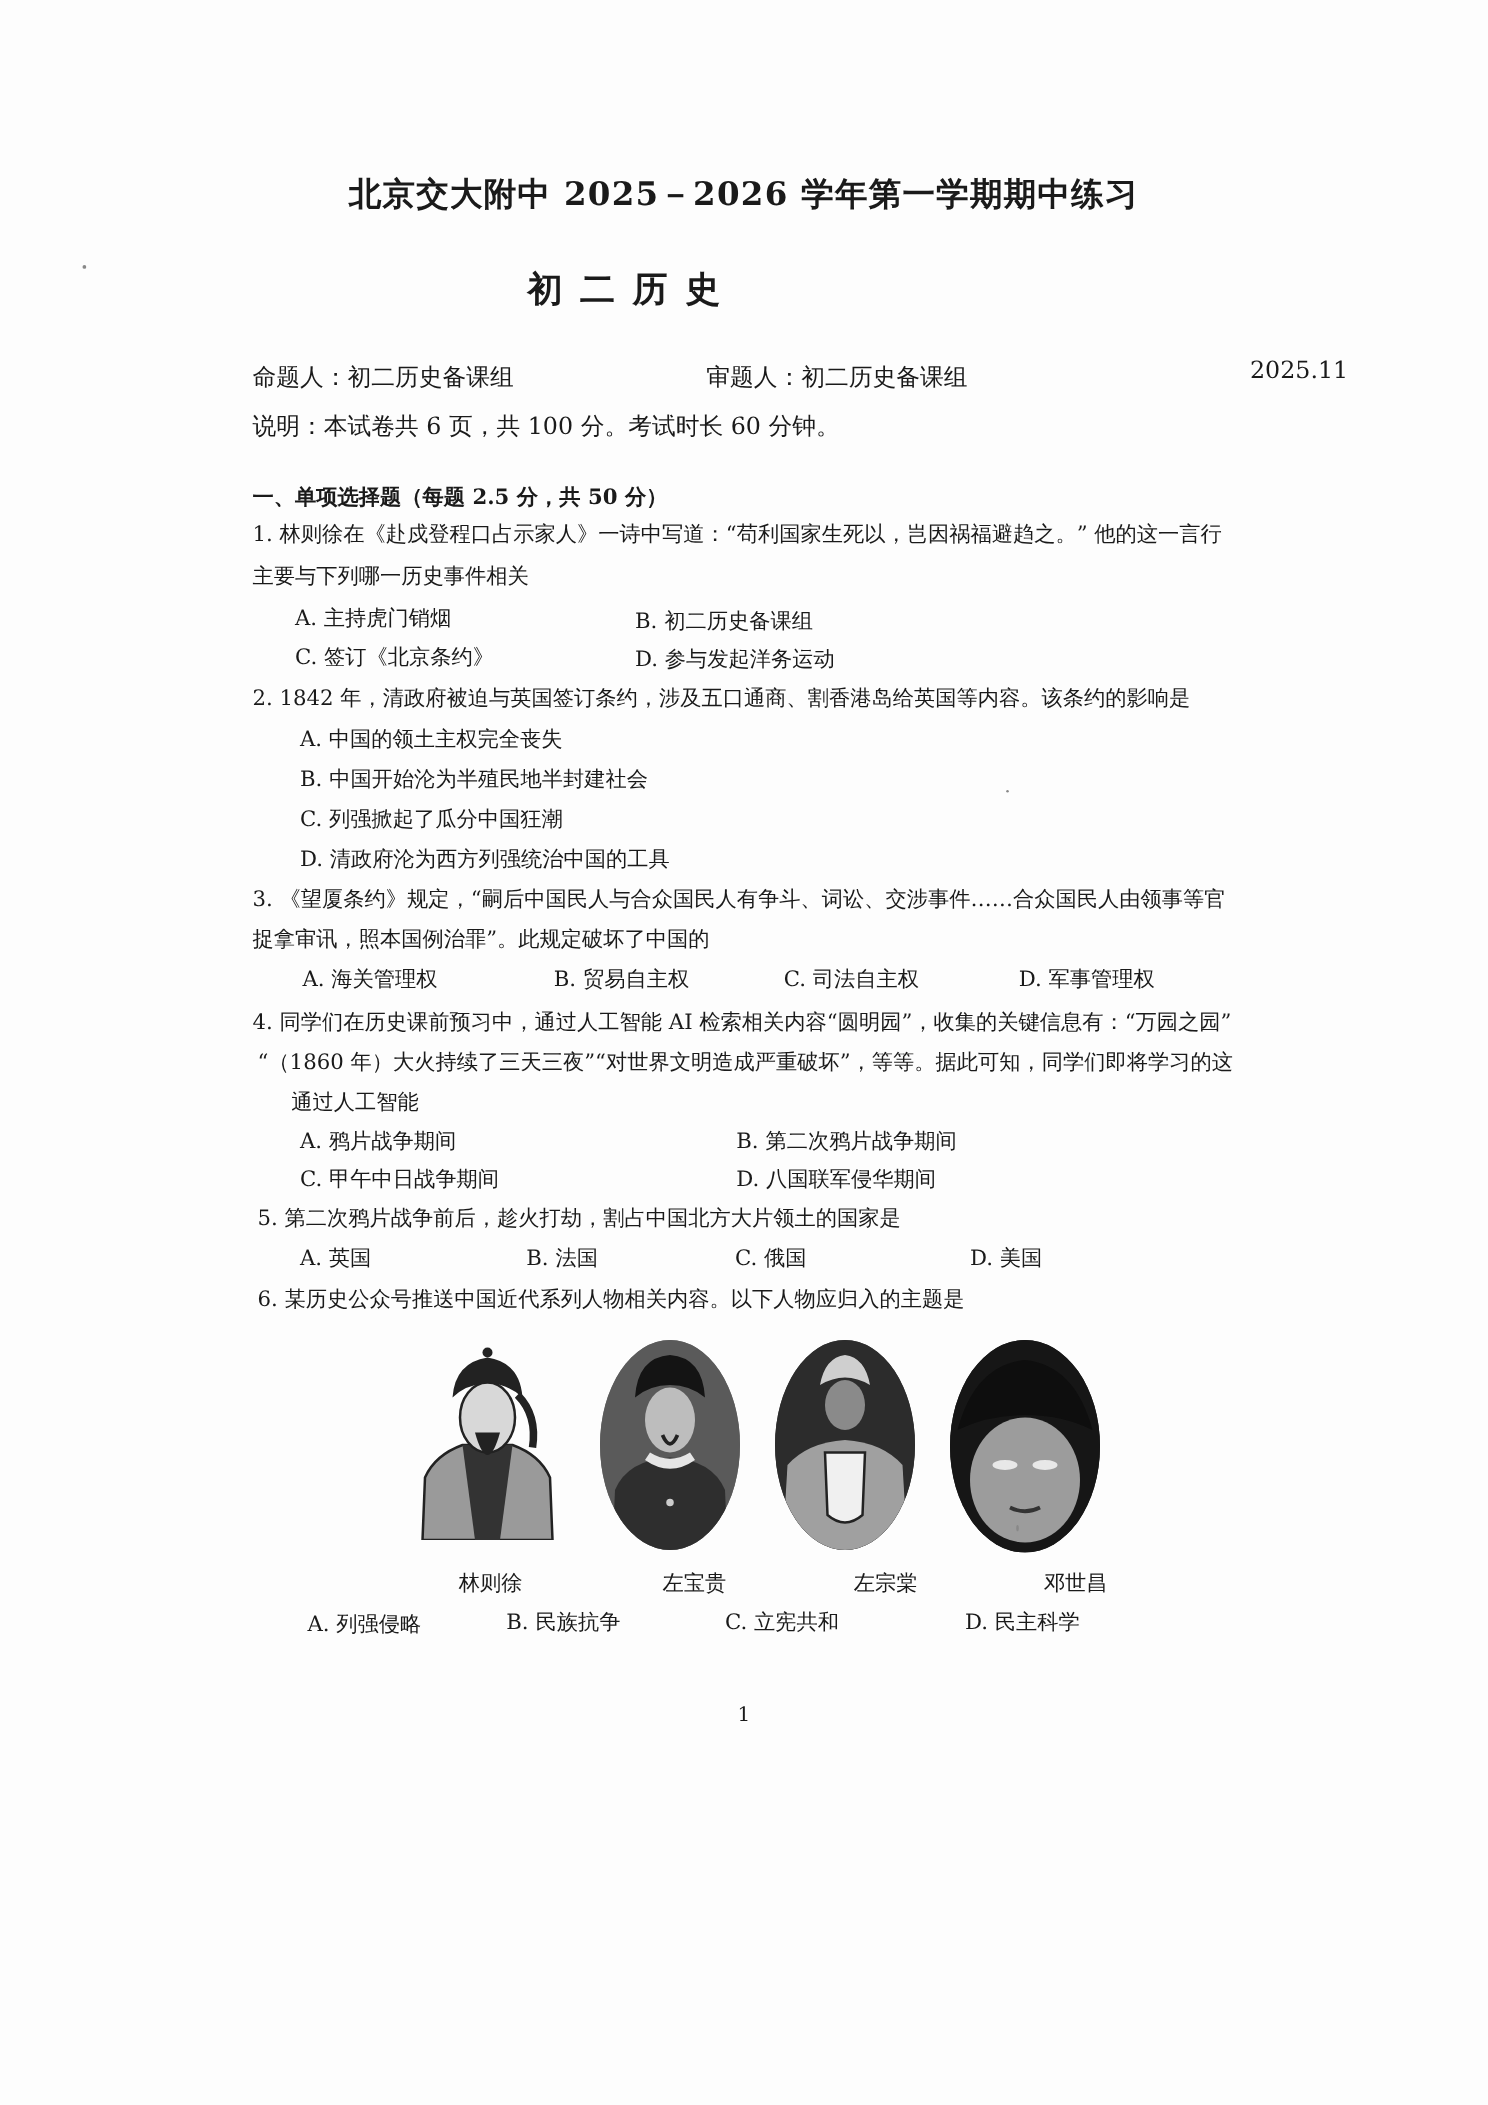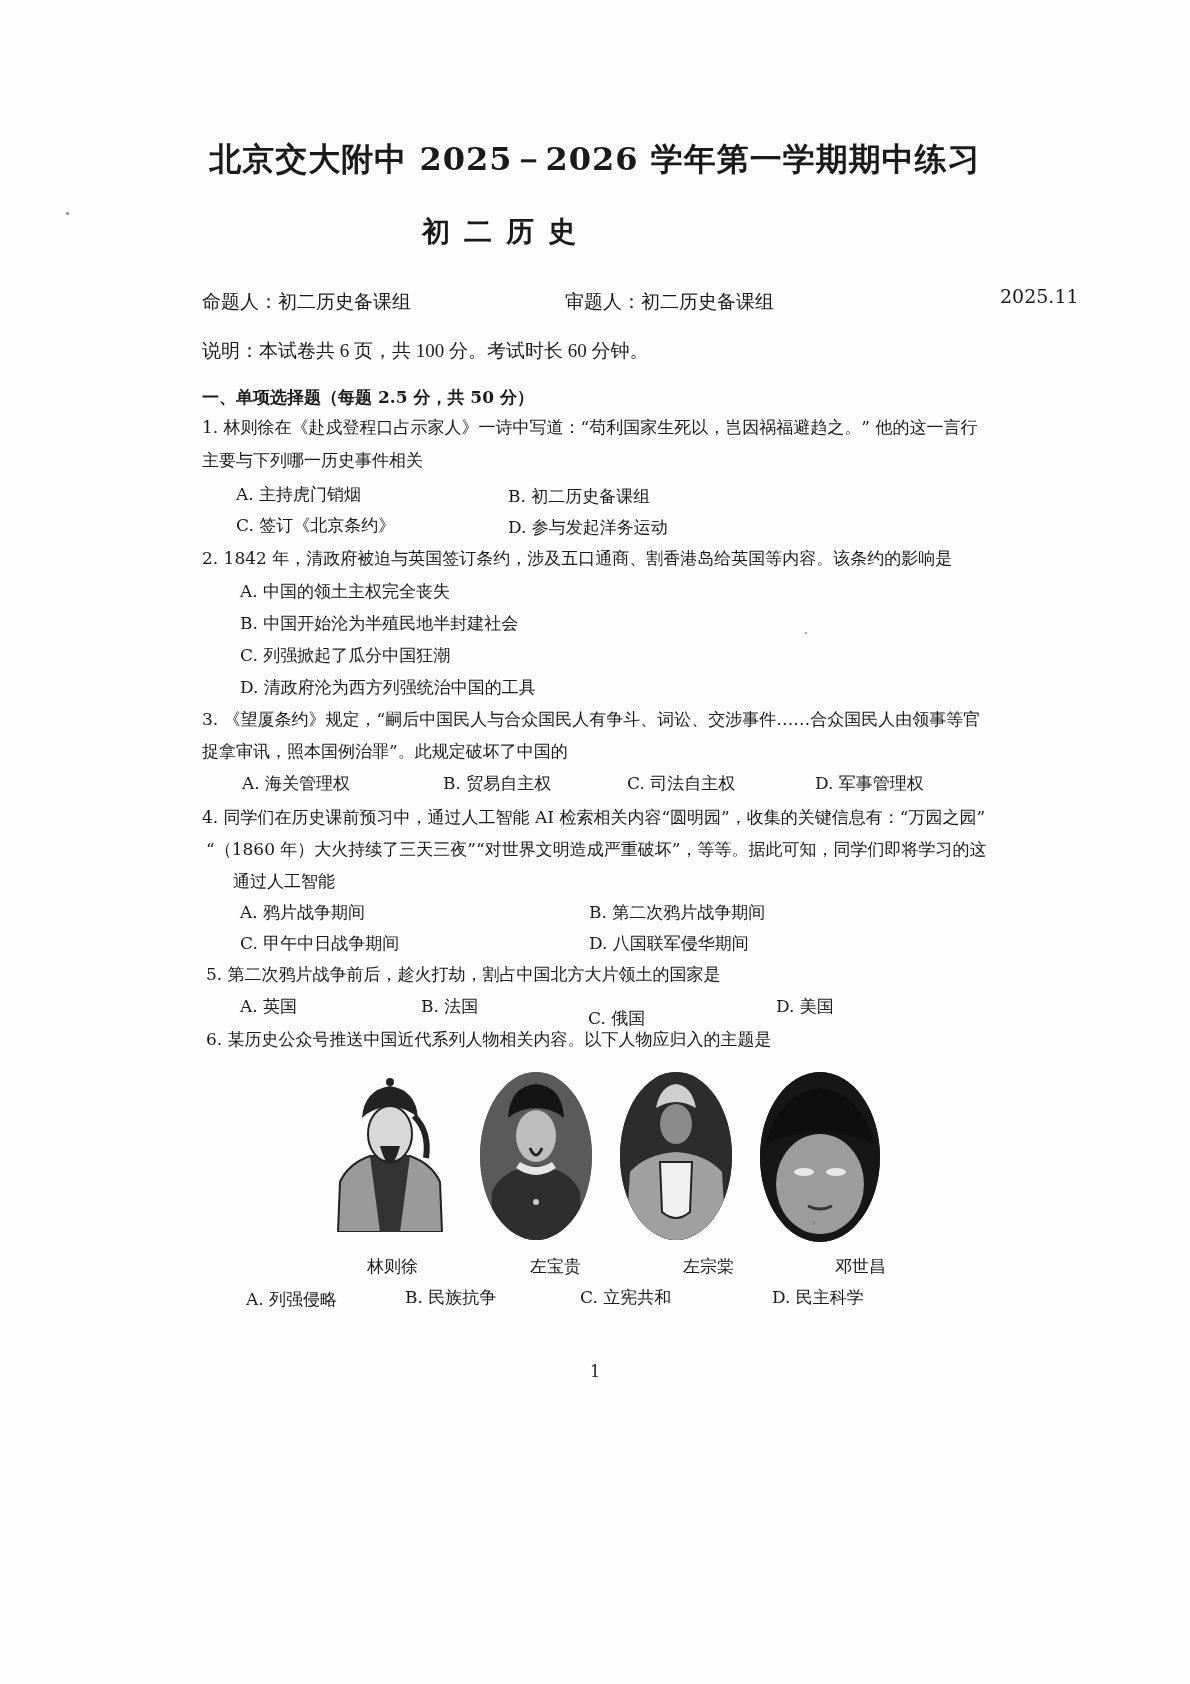--- a/index.html
+++ b/index.html
@@ -1,41 +1,41 @@
 <!DOCTYPE html>
 <html><head>
 <meta charset="utf-8">
 <style>
   html, body { margin:0; padding:0; }
   body {
     width:1190px; height:1684px; background:#fdfdfd; position:relative; overflow:hidden;
     font-family:"DejaVu Serif", "Liberation Serif", serif; color:#1a1a1a;
   }
   .abs { position:absolute; white-space:nowrap; }
-  .title { left:0; width:1190px; text-align:center; top:138px; font-size:32px; font-weight:bold; letter-spacing:1px; }
+  .title { left:0; width:1190px; text-align:center; top:138px; font-size:26px; font-weight:bold; letter-spacing:1px; }
   .subject { left:0; width:1012px; text-align:center; top:213px; font-size:28px; font-weight:bold; letter-spacing:14px; }
   .meta { font-size:19px; }
   .q { font-size:17px; left:202px; }
   .opt { font-size:17px; }
   .section { font-size:17px; font-weight:bold; left:202px; top:386px; }
   .portraits { left:330px; top:1072px; width:620px; height:170px; }
   .portrait { position:absolute; top:0; border-radius:50%; overflow:hidden; }
   .caption { font-size:17px; }
   .pageno { font-size:16px; left:590px; top:1362px; }
   .speck { position:absolute; width:3px; height:3px; background:#888; border-radius:50%; }
 </style>
 </head>
 <body>
 
 <div class="abs title">北京交大附中 2025－2026 学年第一学期期中练习</div>
 <div class="abs subject">初二历史</div>
 <div class="abs meta" style="left:202px;top:289px;">命题人：初二历史备课组</div>
 <div class="abs meta" style="left:565px;top:289px;">审题人：初二历史备课组</div>
 <div class="abs meta" style="left:1000px;top:285px;">2025.11</div>
-<div class="abs meta" style="left:202px;top:338px;font-family:Liberation Serif, serif;">说明：本试卷共 6 页，共 100 分。考试时长 60 分钟。</div>
+<div class="abs meta" style="left:202px;top:328px;">说明：本试卷共 6 页，共 100 分。考试时长 60 分钟。</div>
 
 <div class="abs section">一、单项选择题（每题 2.5 分，共 50 分）</div>
 
 <div>
   <div class="abs q" style="top:416px;">1. 林则徐在《赴戍登程口占示家人》一诗中写道：“苟利国家生死以，岂因祸福避趋之。” 他的这一言行</div>
   <div class="abs q" style="top:449px;">主要与下列哪一历史事件相关</div>
   <div class="abs opt" style="left:236px;top:483px;">A. 主持虎门销烟</div>
   <div class="abs opt" style="left:508px;top:485px;">B. 初二历史备课组</div>
   <div class="abs opt" style="left:236px;top:514px;">C. 签订《北京条约》</div>
   <div class="abs opt" style="left:508px;top:516px;">D. 参与发起洋务运动</div>
@@ -65,21 +65,21 @@
   <div class="abs opt" style="left:240px;top:901px;">A. 鸦片战争期间</div>
   <div class="abs opt" style="left:589px;top:901px;">B. 第二次鸦片战争期间</div>
   <div class="abs opt" style="left:240px;top:932px;">C. 甲午中日战争期间</div>
   <div class="abs opt" style="left:589px;top:932px;">D. 八国联军侵华期间</div>
 </div>
 
 <div>
   <div class="abs q" style="top:963px;left:206px;">5. 第二次鸦片战争前后，趁火打劫，割占中国北方大片领土的国家是</div>
   <div class="abs opt" style="left:240px;top:995px;">A.  英国</div>
   <div class="abs opt" style="left:421px;top:995px;">B.  法国</div>
-  <div class="abs opt" style="left:588px;top:995px;margin-top:12px;">C.  俄国</div>
+  <div class="abs opt" style="left:588px;top:995px;">C.  俄国</div>
   <div class="abs opt" style="left:776px;top:995px;">D.  美国</div>
 </div>
 
 <div>
   <div class="abs q" style="top:1028px;left:206px;">6. 某历史公众号推送中国近代系列人物相关内容。以下人物应归入的主题是</div>
 
   <div class="abs portraits">
 
     <div class="portrait" style="left:0;width:120px;height:160px;border-radius:0;">
       <svg width="120" height="160" viewBox="0 0 120 160">

